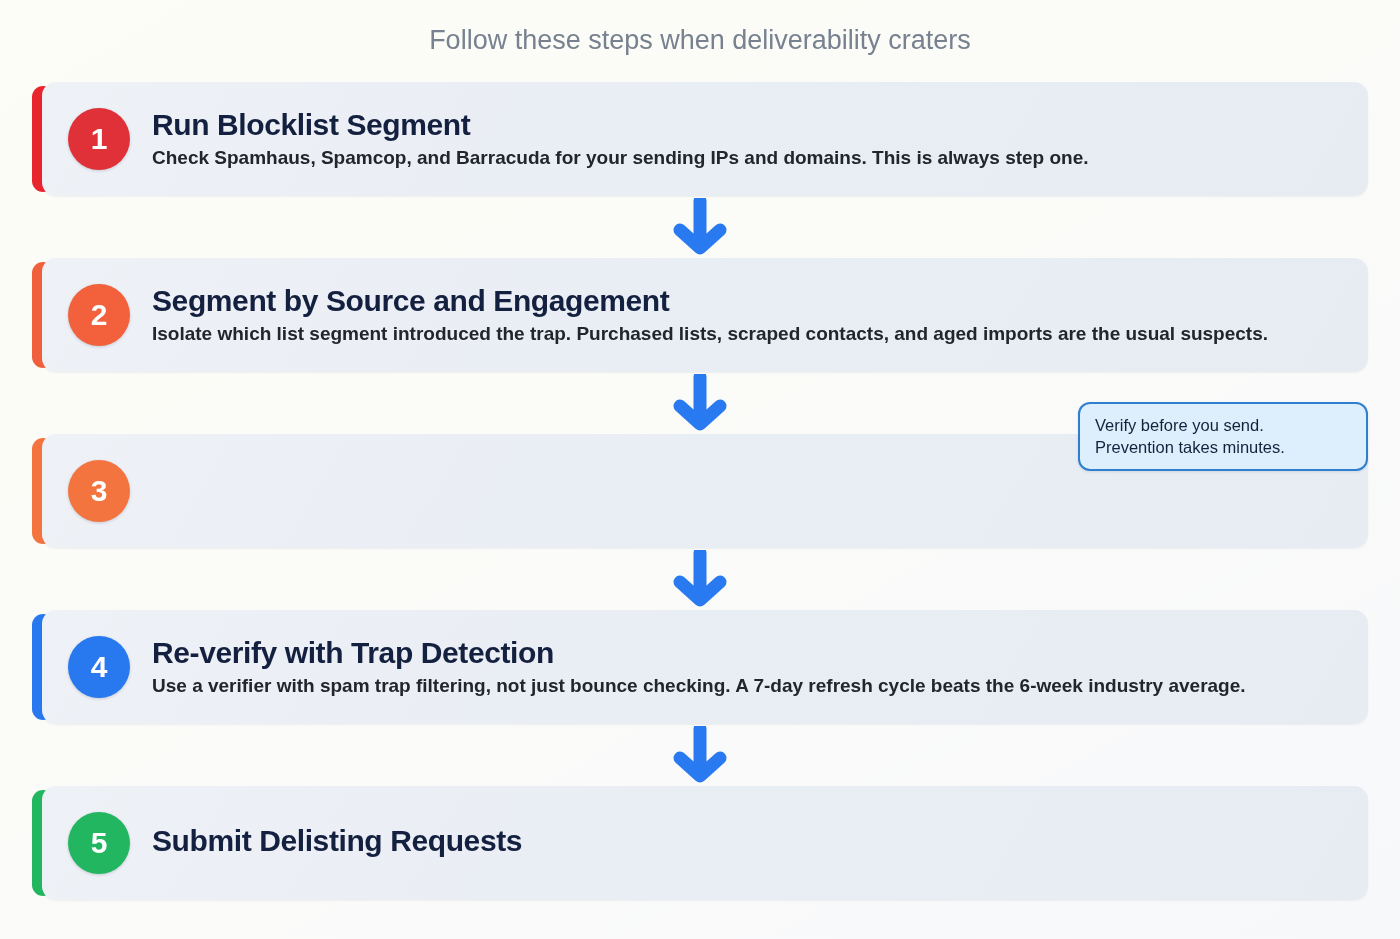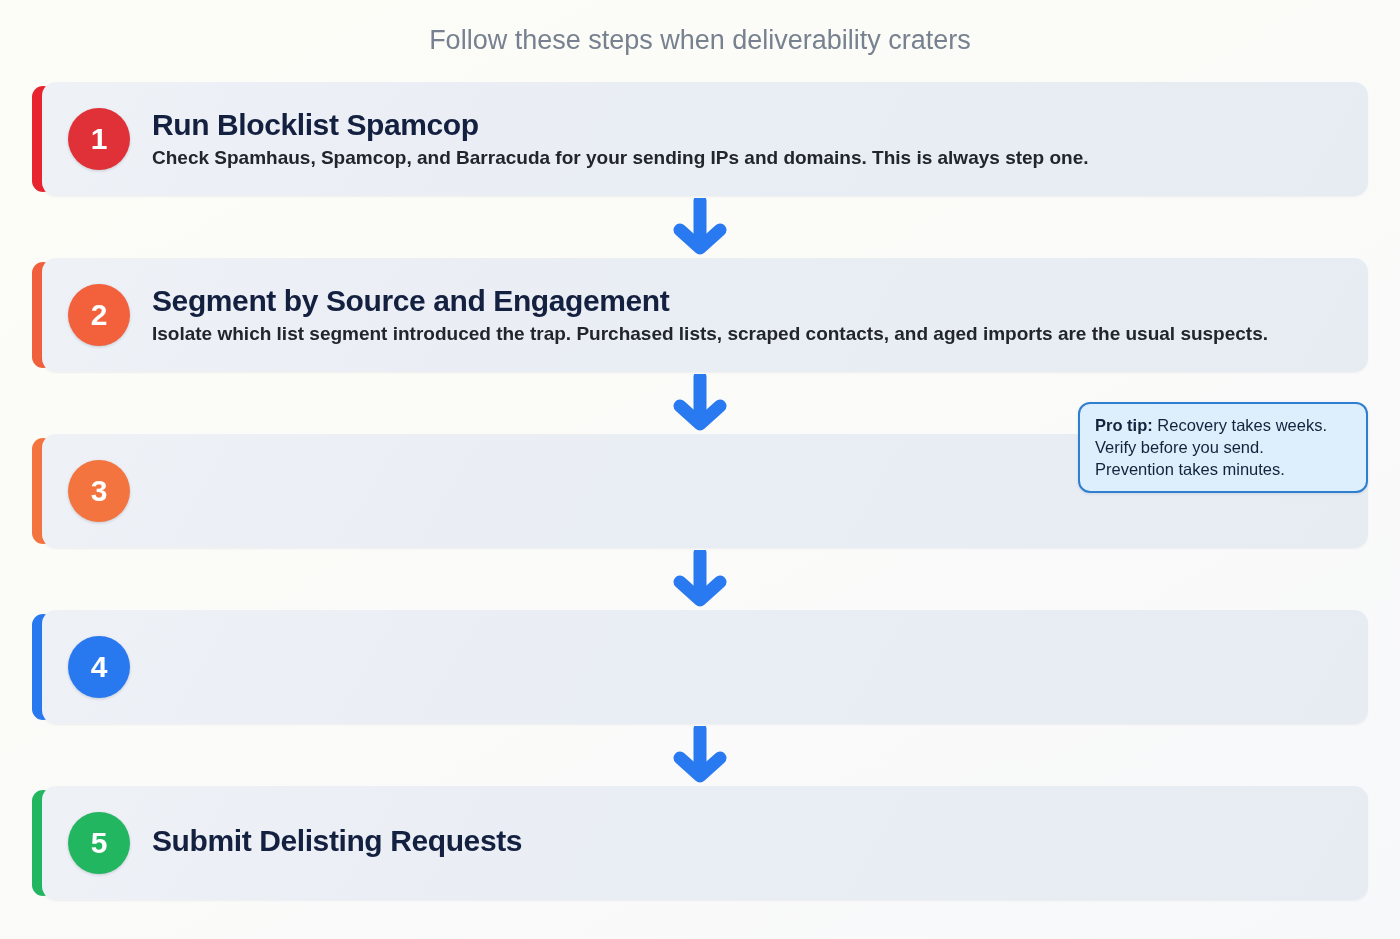--- a/index.html
+++ b/index.html
@@ -146,21 +146,21 @@
 <div class="header">
   <div class="page-subtitle">Follow these steps when deliverability craters</div>
 </div>
 
 <div class="steps" id="steps-root">
     <div class="step-block">
       <div class="accent-bar" style="background:#e8252f"></div>
       <div class="step-card">
         <div class="badge" style="background:#e03138">1</div>
         <div class="step-text">
-          <div class="step-title">Run Blocklist Spamcop</div>
+          <div class="step-title">Run Blocklist Segment</div>
           <div class="step-desc">Check Spamhaus, Spamcop, and Barracuda for your sending IPs and domains. This is always step one.</div>
         </div>
       </div>
     </div>
     <div class="arrow-wrap">
       <svg width="64" height="58" viewBox="0 0 64 58">
         <path d="M32 3 L32 44" stroke="#2979f0" stroke-width="13" stroke-linecap="round" fill="none"></path>
         <path d="M12 32 L32 50 L52 32" stroke="#2979f0" stroke-width="13" stroke-linecap="round" stroke-linejoin="round" fill="none"></path>
       </svg>
     </div>
@@ -189,36 +189,39 @@
     <div class="arrow-wrap">
       <svg width="64" height="58" viewBox="0 0 64 58">
         <path d="M32 3 L32 44" stroke="#2979f0" stroke-width="13" stroke-linecap="round" fill="none"></path>
         <path d="M12 32 L32 50 L52 32" stroke="#2979f0" stroke-width="13" stroke-linecap="round" stroke-linejoin="round" fill="none"></path>
       </svg>
     </div>
     <div class="step-block">
       <div class="accent-bar" style="background:#2878f0"></div>
       <div class="step-card">
         <div class="badge" style="background:#2878f0">4</div>
+        <div class="step-text">
+          <div class="step-title">Re-verify with Trap Detection</div>
+          <div class="step-desc">Use a verifier with spam trap filtering, not just bounce checking. A 7-day refresh cycle beats the 6-week industry average.</div>
+        </div>
       </div>
     </div>
     <div class="arrow-wrap">
       <svg width="64" height="58" viewBox="0 0 64 58">
         <path d="M32 3 L32 44" stroke="#2979f0" stroke-width="13" stroke-linecap="round" fill="none"></path>
         <path d="M12 32 L32 50 L52 32" stroke="#2979f0" stroke-width="13" stroke-linecap="round" stroke-linejoin="round" fill="none"></path>
       </svg>
     </div>
     <div class="step-block">
       <div class="accent-bar" style="background:#22b661"></div>
       <div class="step-card">
         <div class="badge" style="background:#22b661">5</div>
         <div class="step-text">
           <div class="step-title">Submit Delisting Requests</div>
         </div>
       </div>
     </div>
   </div>
 
 <div class="pro-tip" id="pro-tip" style="top: 401.906px;">
-  <span class="tip-line"><span class="tip-label">Pro tip:</span><span> Recovery takes weeks.</span></span>
   <span class="tip-line">Verify before you send.</span>
   <span class="tip-line">Prevention takes minutes.</span>
 </div>
 
 </body></html>

